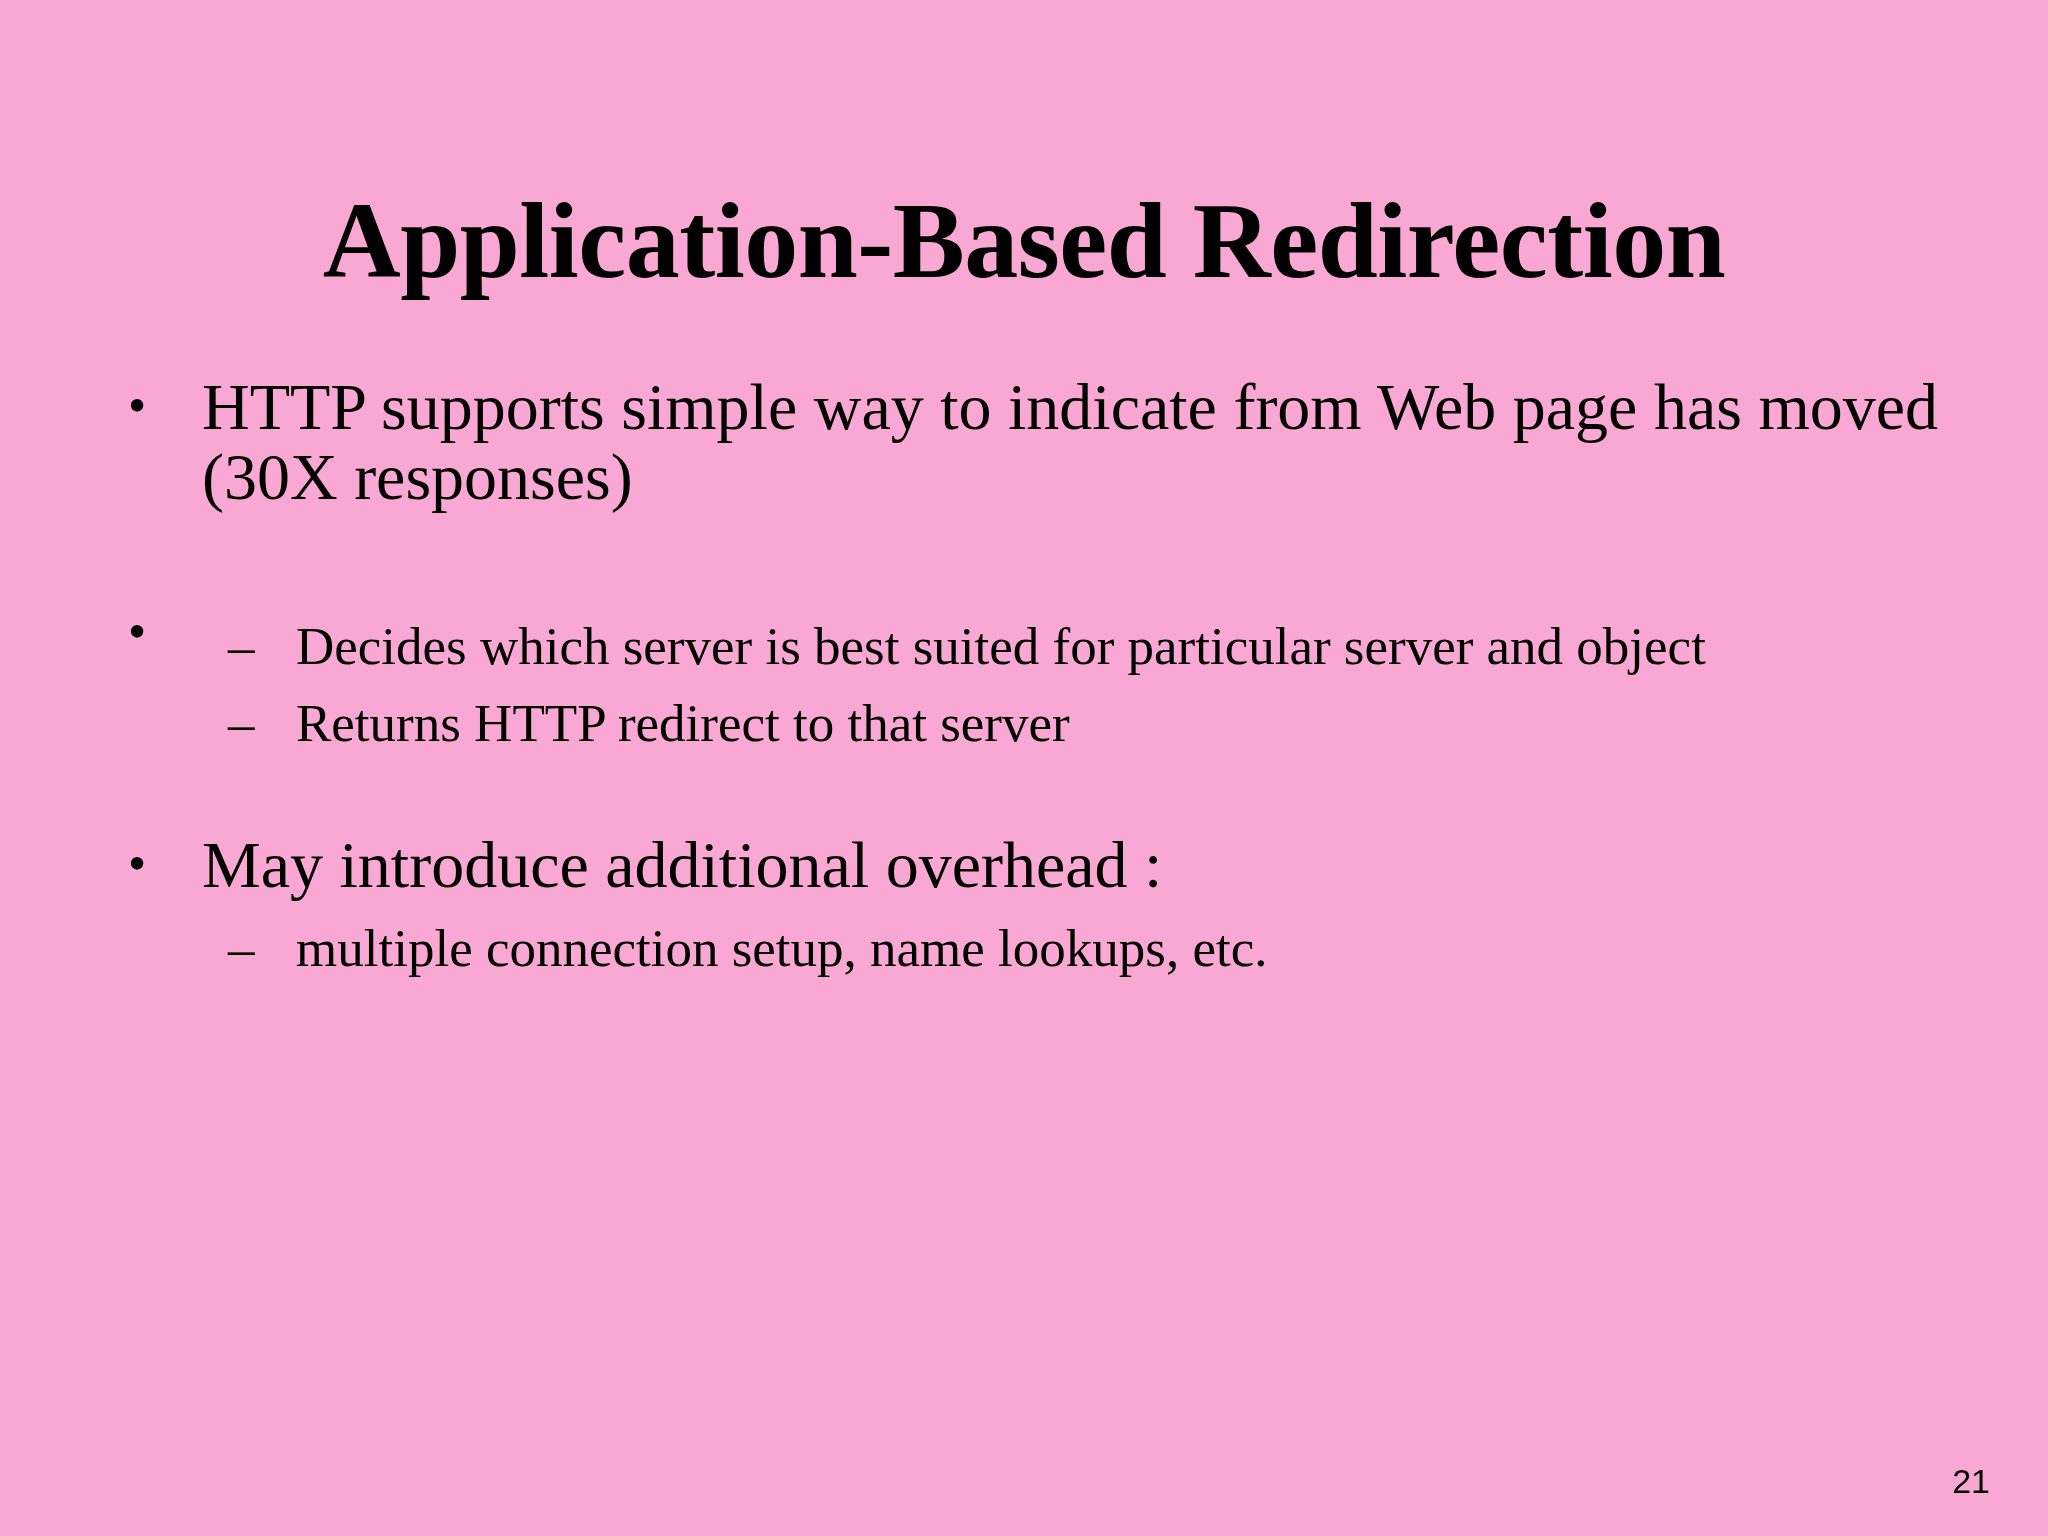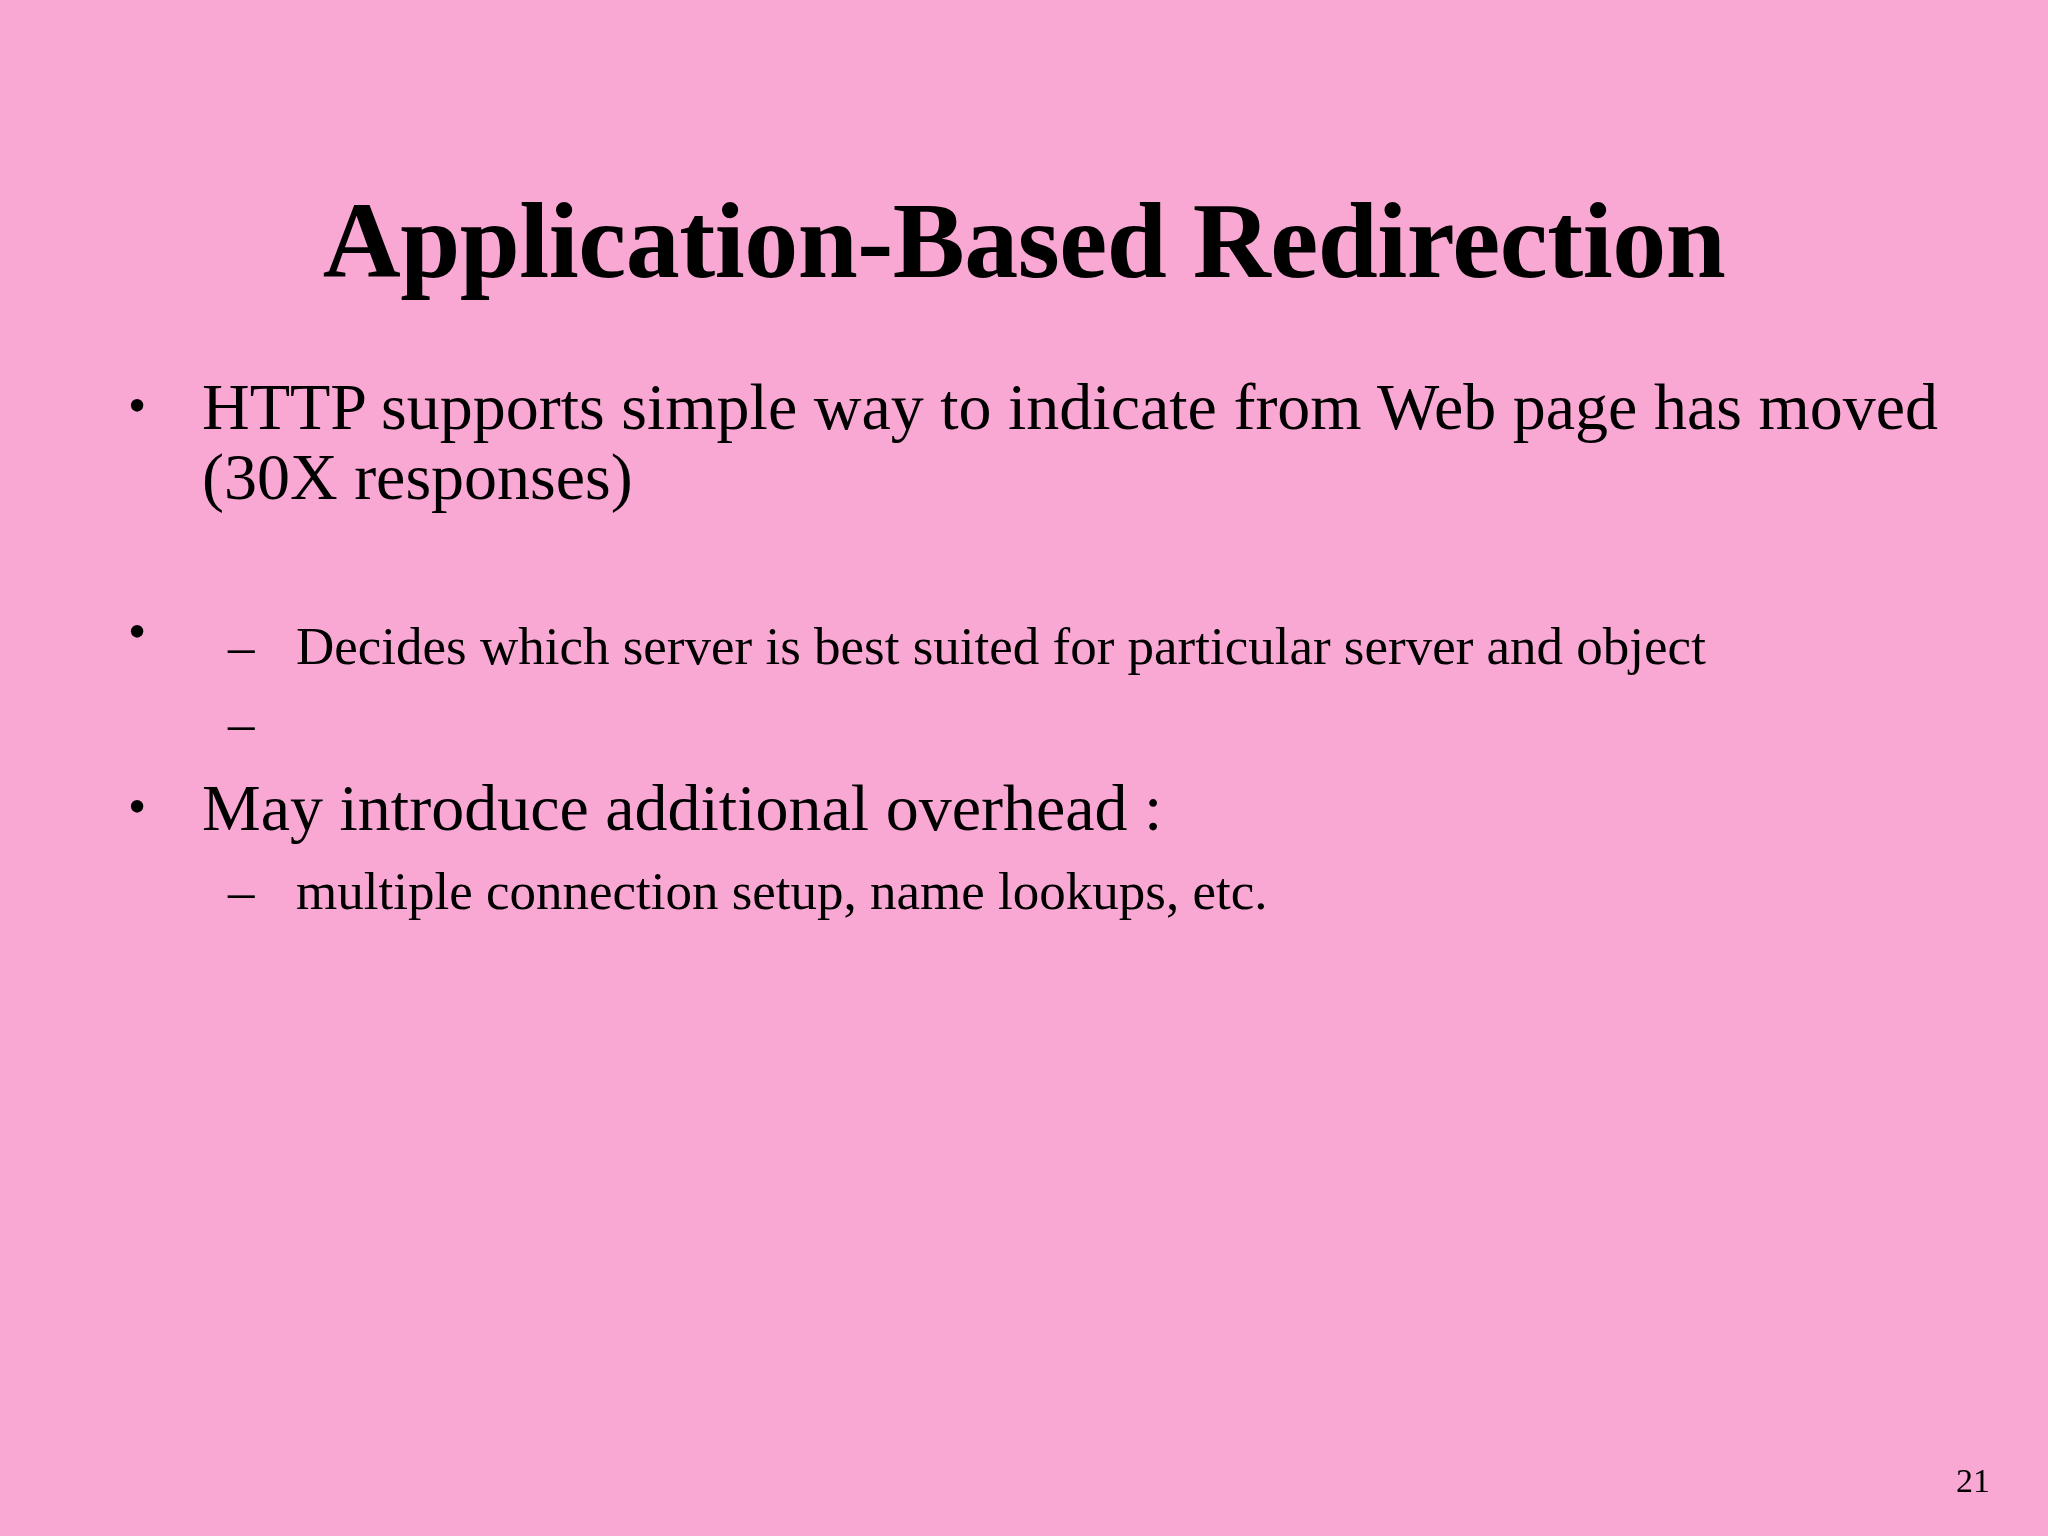--- a/index.html
+++ b/index.html
@@ -75,21 +75,21 @@
 
   .spacer-lg { height: 86px; }
   .spacer-sm { height: 20px; }
   .spacer-md { height: 78px; }
 
   
   #page-number {
     position: absolute;
     right: 58px;
     bottom: 38px;
-    font-family: Liberation Serif, serif;
+    font-family: Liberation Sans, sans-serif;
     font-size: 34px;
     line-height: 1;
     color: #000000;
   }
 </style>
 </head>
 <body>
 
 <div id="slide">
 
@@ -112,20 +112,21 @@
 
     <div class="lvl2">
       <span class="marker">–</span>
       <span class="text">Decides which server is best suited for particular server and object</span>
     </div>
 
     <div class="spacer-sm"></div>
 
     <div class="lvl2">
       <span class="marker">–</span>
+      <span class="text">Returns HTTP redirect to that server</span>
     </div>
 
     <div class="spacer-md"></div>
 
     <div class="lvl1">
       <span class="marker">•</span>
       <span class="text">May introduce additional overhead :</span>
     </div>
 
     <div class="spacer-sm"></div>

